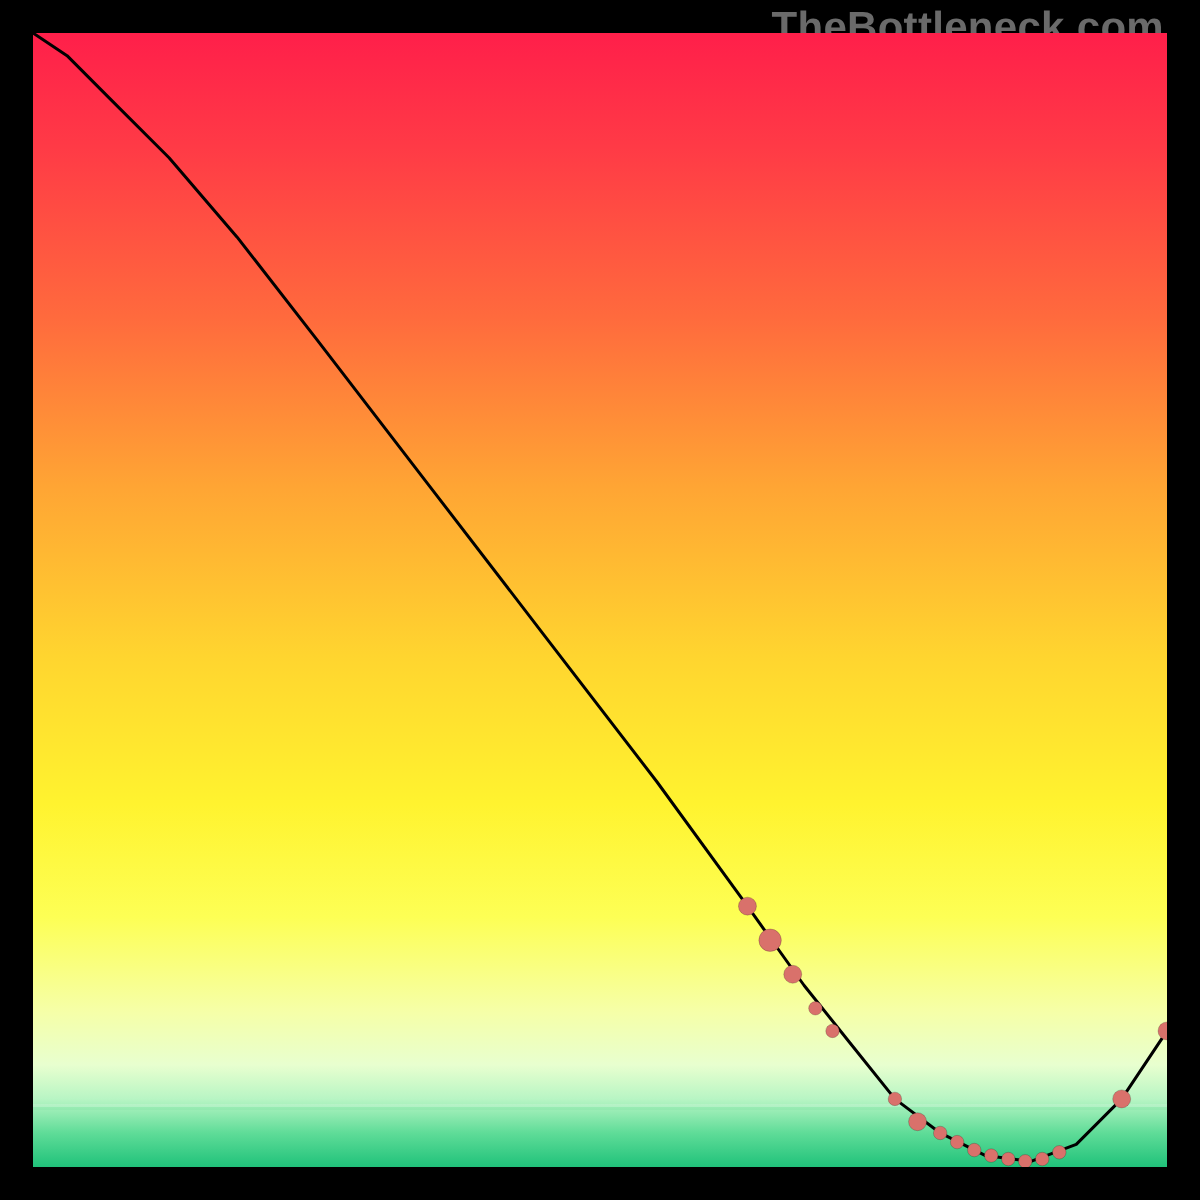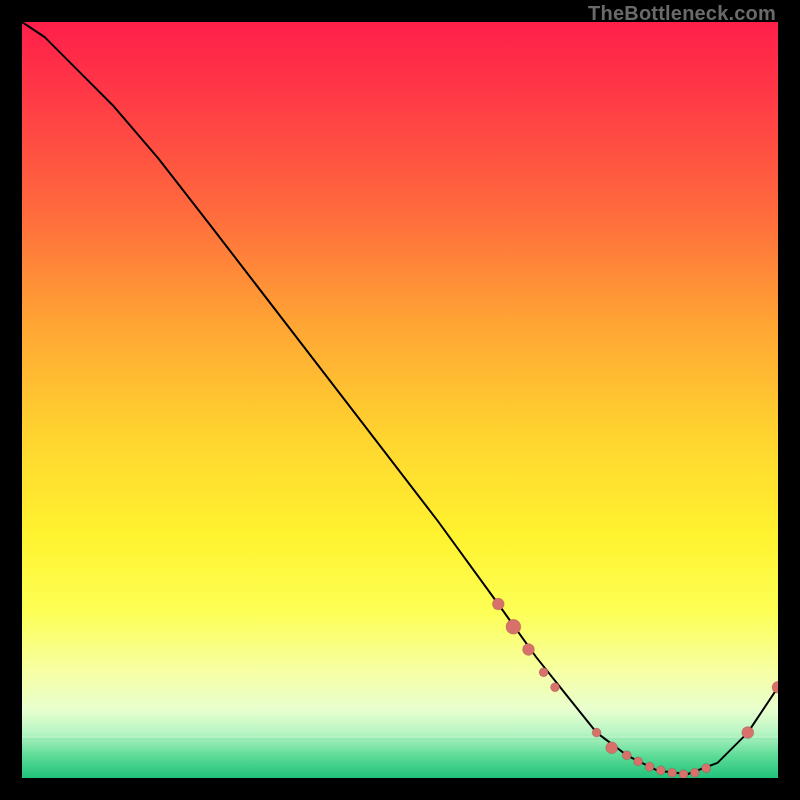--- a/index.html
+++ b/index.html
@@ -55,21 +55,21 @@
         #e8ffcf 91%,
         #b8f5c4 94%,
         #5fdc98 97%,
         #20c27a 100%
       );
   }
   .watermark {
     position: absolute;
     top: 2px;
     right: 24px;
-    font-size: 20px;
+    font-size: 28px;
     font-weight: 600;
     color: #6a6a6a;
     letter-spacing: 0.2px;
     user-select: none;
   }
   svg.curve {
     position: absolute;
     inset: 0;
     width: 756px;
     height: 756px;

